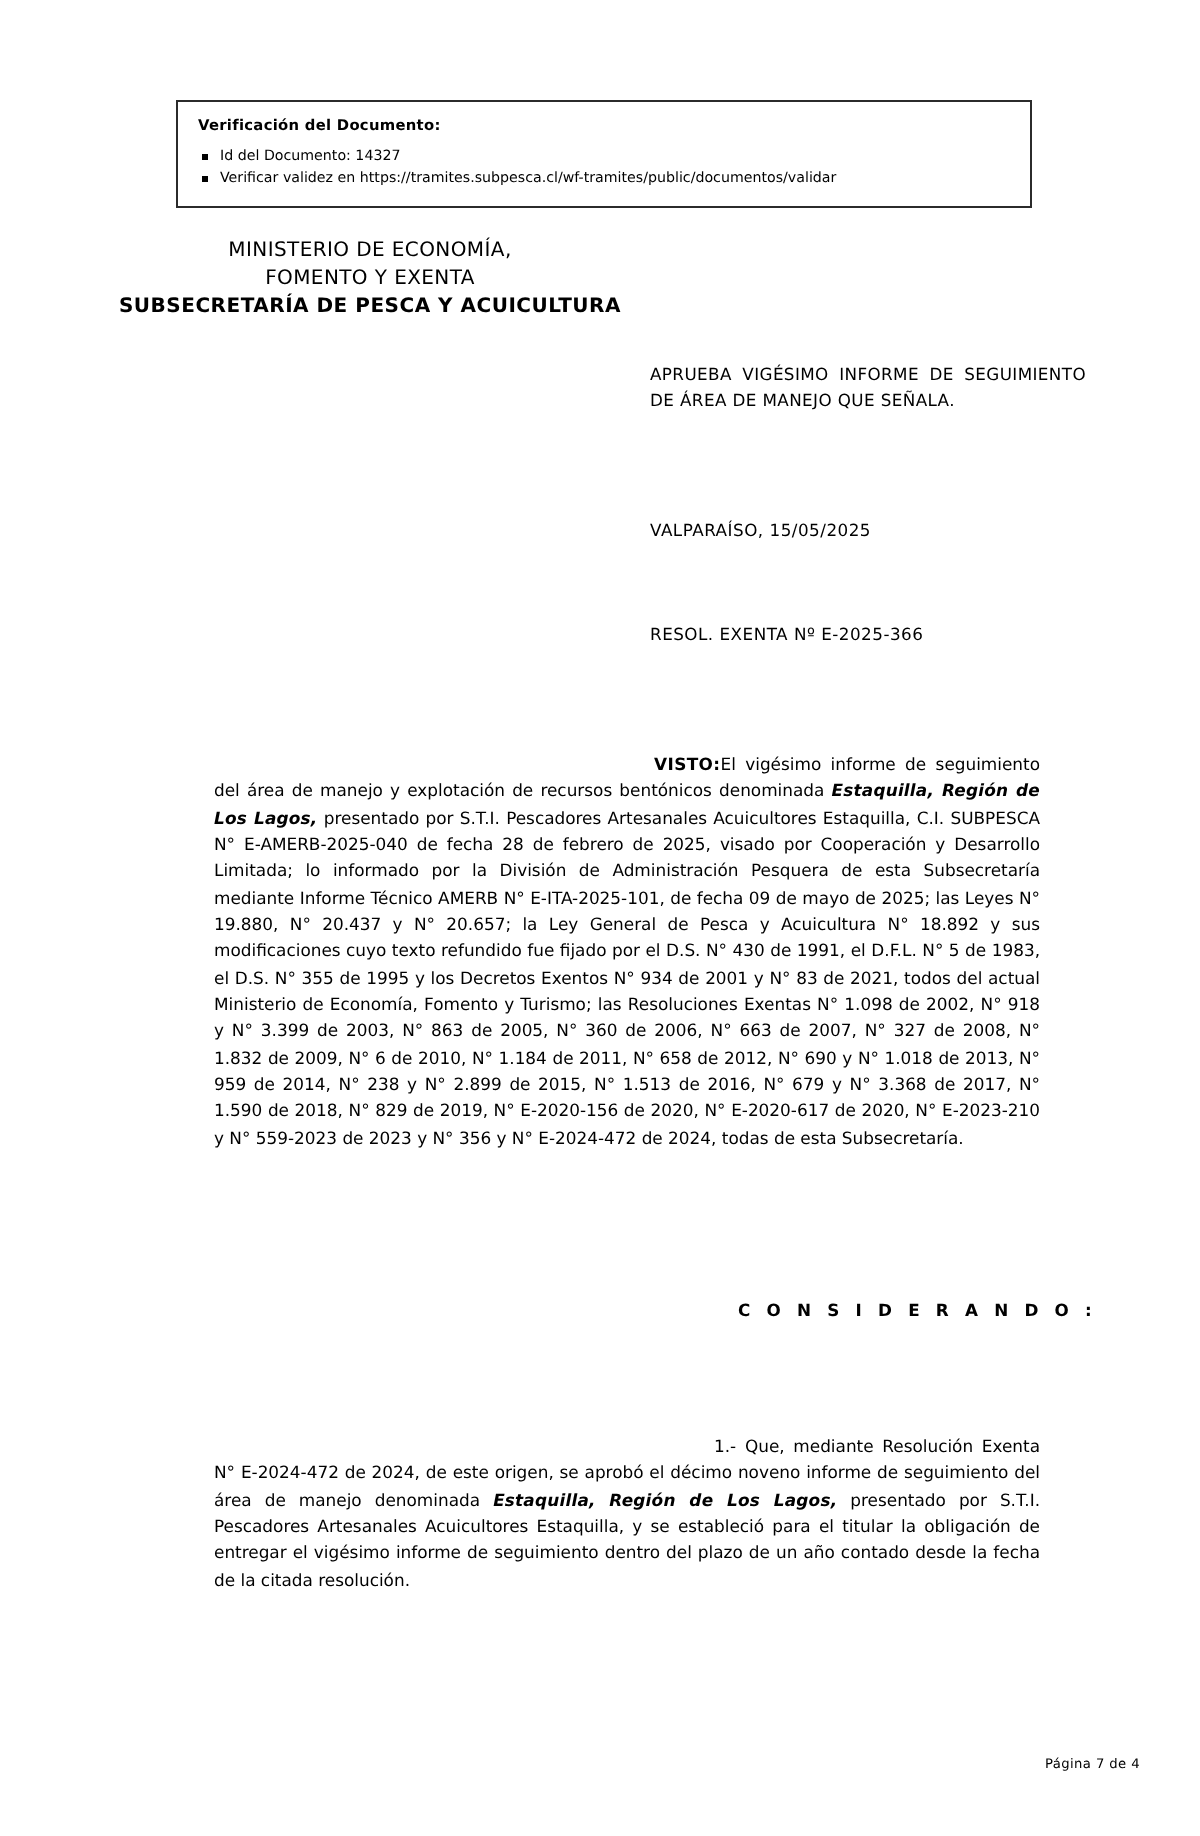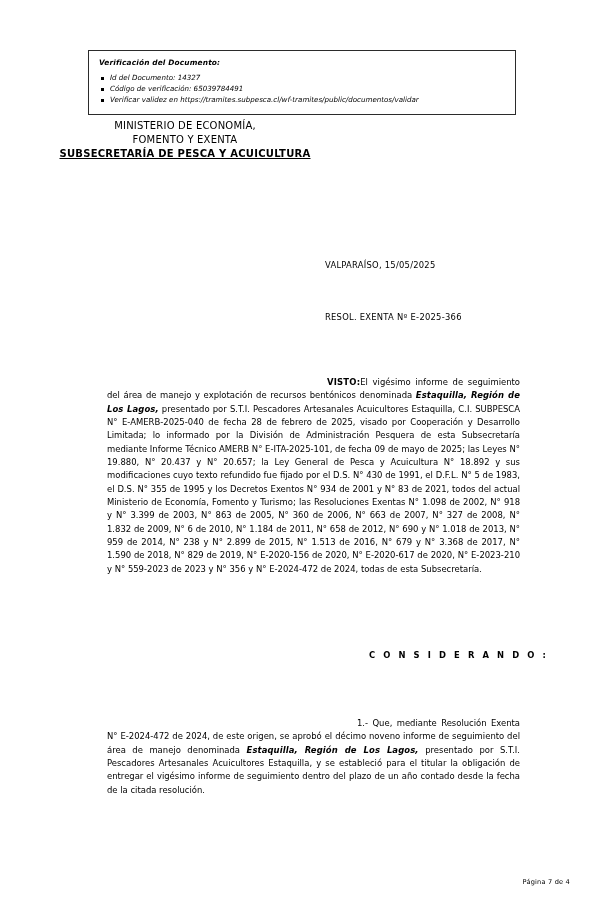--- a/index.html
+++ b/index.html
@@ -25,21 +25,20 @@
   
   .verif-box {
     position: absolute;
     left: 88px;
     top: 50px;
     width: 428px;
     border: 1px solid #2b2b2b;
     box-sizing: border-box;
     padding: 7px 10px 8px 10px;
     background: #ffffff;
-    font-style: italic;
   }
   .verif-title {
     font-size: 7.4px;
     font-weight: bold;
     letter-spacing: 0.15px;
     margin-bottom: 6px;
   }
   .verif-list {
     list-style: none;
     margin: 0;
@@ -72,21 +71,20 @@
     font-size: 10px;
     line-height: 1.42;
     letter-spacing: 0.2px;
   }
   .letterhead .l1,
   .letterhead .l2 {
     white-space: nowrap;
   }
   .letterhead .l3 {
     font-weight: bold;
-    text-decoration: underline;
     letter-spacing: 0.25px;
     white-space: nowrap;
   }
   .letterhead .l4 {
     white-space: nowrap;
     letter-spacing: 0.1px;
   }
 
   
   .subject-block {
@@ -175,31 +173,31 @@
 </style>
 </head>
 <body>
 
 <div class="page">
 
   <div class="verif-box">
     <div class="verif-title">Verificación del Documento:</div>
     <ul class="verif-list">
       <li>Id del Documento: 14327</li>
-      <li>Código de verificación: 65039784491</li>
       <li>Verificar validez en https://tramites.subpesca.cl/wf-tramites/public/documentos/validar</li>
     </ul>
   </div>
 
   <div class="letterhead">
     <div class="l1">MINISTERIO DE ECONOMÍA,</div>
     <div class="l2">FOMENTO Y EXENTA</div>
     <div class="l3">SUBSECRETARÍA DE PESCA Y ACUICULTURA</div>
   </div>
 
+  <div class="subject-block">APRUEBA VIGÉSIMO INFORME DE SEGUIMIENTO DE ÁREA DE MANEJO QUE SEÑALA.</div>
 
   <div class="valparaiso">VALPARAÍSO, 15/05/2025</div>
 
   <div class="resol">RESOL. EXENTA Nº E-2025-366</div>
 
   <div class="body-para" id="visto-para">
     <span class="indent"></span><b class="lead">VISTO:</b><span>El vigésimo informe de seguimiento del área de manejo y explotación de recursos bentónicos denominada </span><i class="bi">Estaquilla, Región de Los Lagos,</i><span> presentado por S.T.I. Pescadores Artesanales Acuicultores Estaquilla, C.I. SUBPESCA N° E-AMERB-2025-040 de fecha 28 de febrero de 2025, visado por Cooperación y Desarrollo Limitada; lo informado por la División de Administración Pesquera de esta Subsecretaría mediante Informe Técnico AMERB N° E-ITA-2025-101, de fecha 09 de mayo de 2025; las Leyes N° 19.880, N° 20.437 y N° 20.657; la Ley General de Pesca y Acuicultura N° 18.892 y sus modificaciones cuyo texto refundido fue fijado por el D.S. N° 430 de 1991, el D.F.L. N° 5 de 1983, el D.S. N° 355 de 1995 y los Decretos Exentos N° 934 de 2001 y N° 83 de 2021, todos del actual Ministerio de Economía, Fomento y Turismo; las Resoluciones Exentas N° 1.098 de 2002, N° 918 y N° 3.399 de 2003, N° 863 de 2005, N° 360 de 2006, N° 663 de 2007, N° 327 de 2008, N° 1.832 de 2009, N° 6 de 2010, N° 1.184 de 2011, N° 658 de 2012, N° 690 y N° 1.018 de 2013, N° 959 de 2014, N° 238 y N° 2.899 de 2015, N° 1.513 de 2016, N° 679 y N° 3.368 de 2017, N° 1.590 de 2018, N° 829 de 2019, N° E-2020-156 de 2020, N° E-2020-617 de 2020, N° E-2023-210 y N° 559-2023 de 2023 y N° 356 y N° E-2024-472 de 2024, todas de esta Subsecretaría.</span>
   </div>
 
   <div class="considerando-head">C O N S I D E R A N D O :</div>

